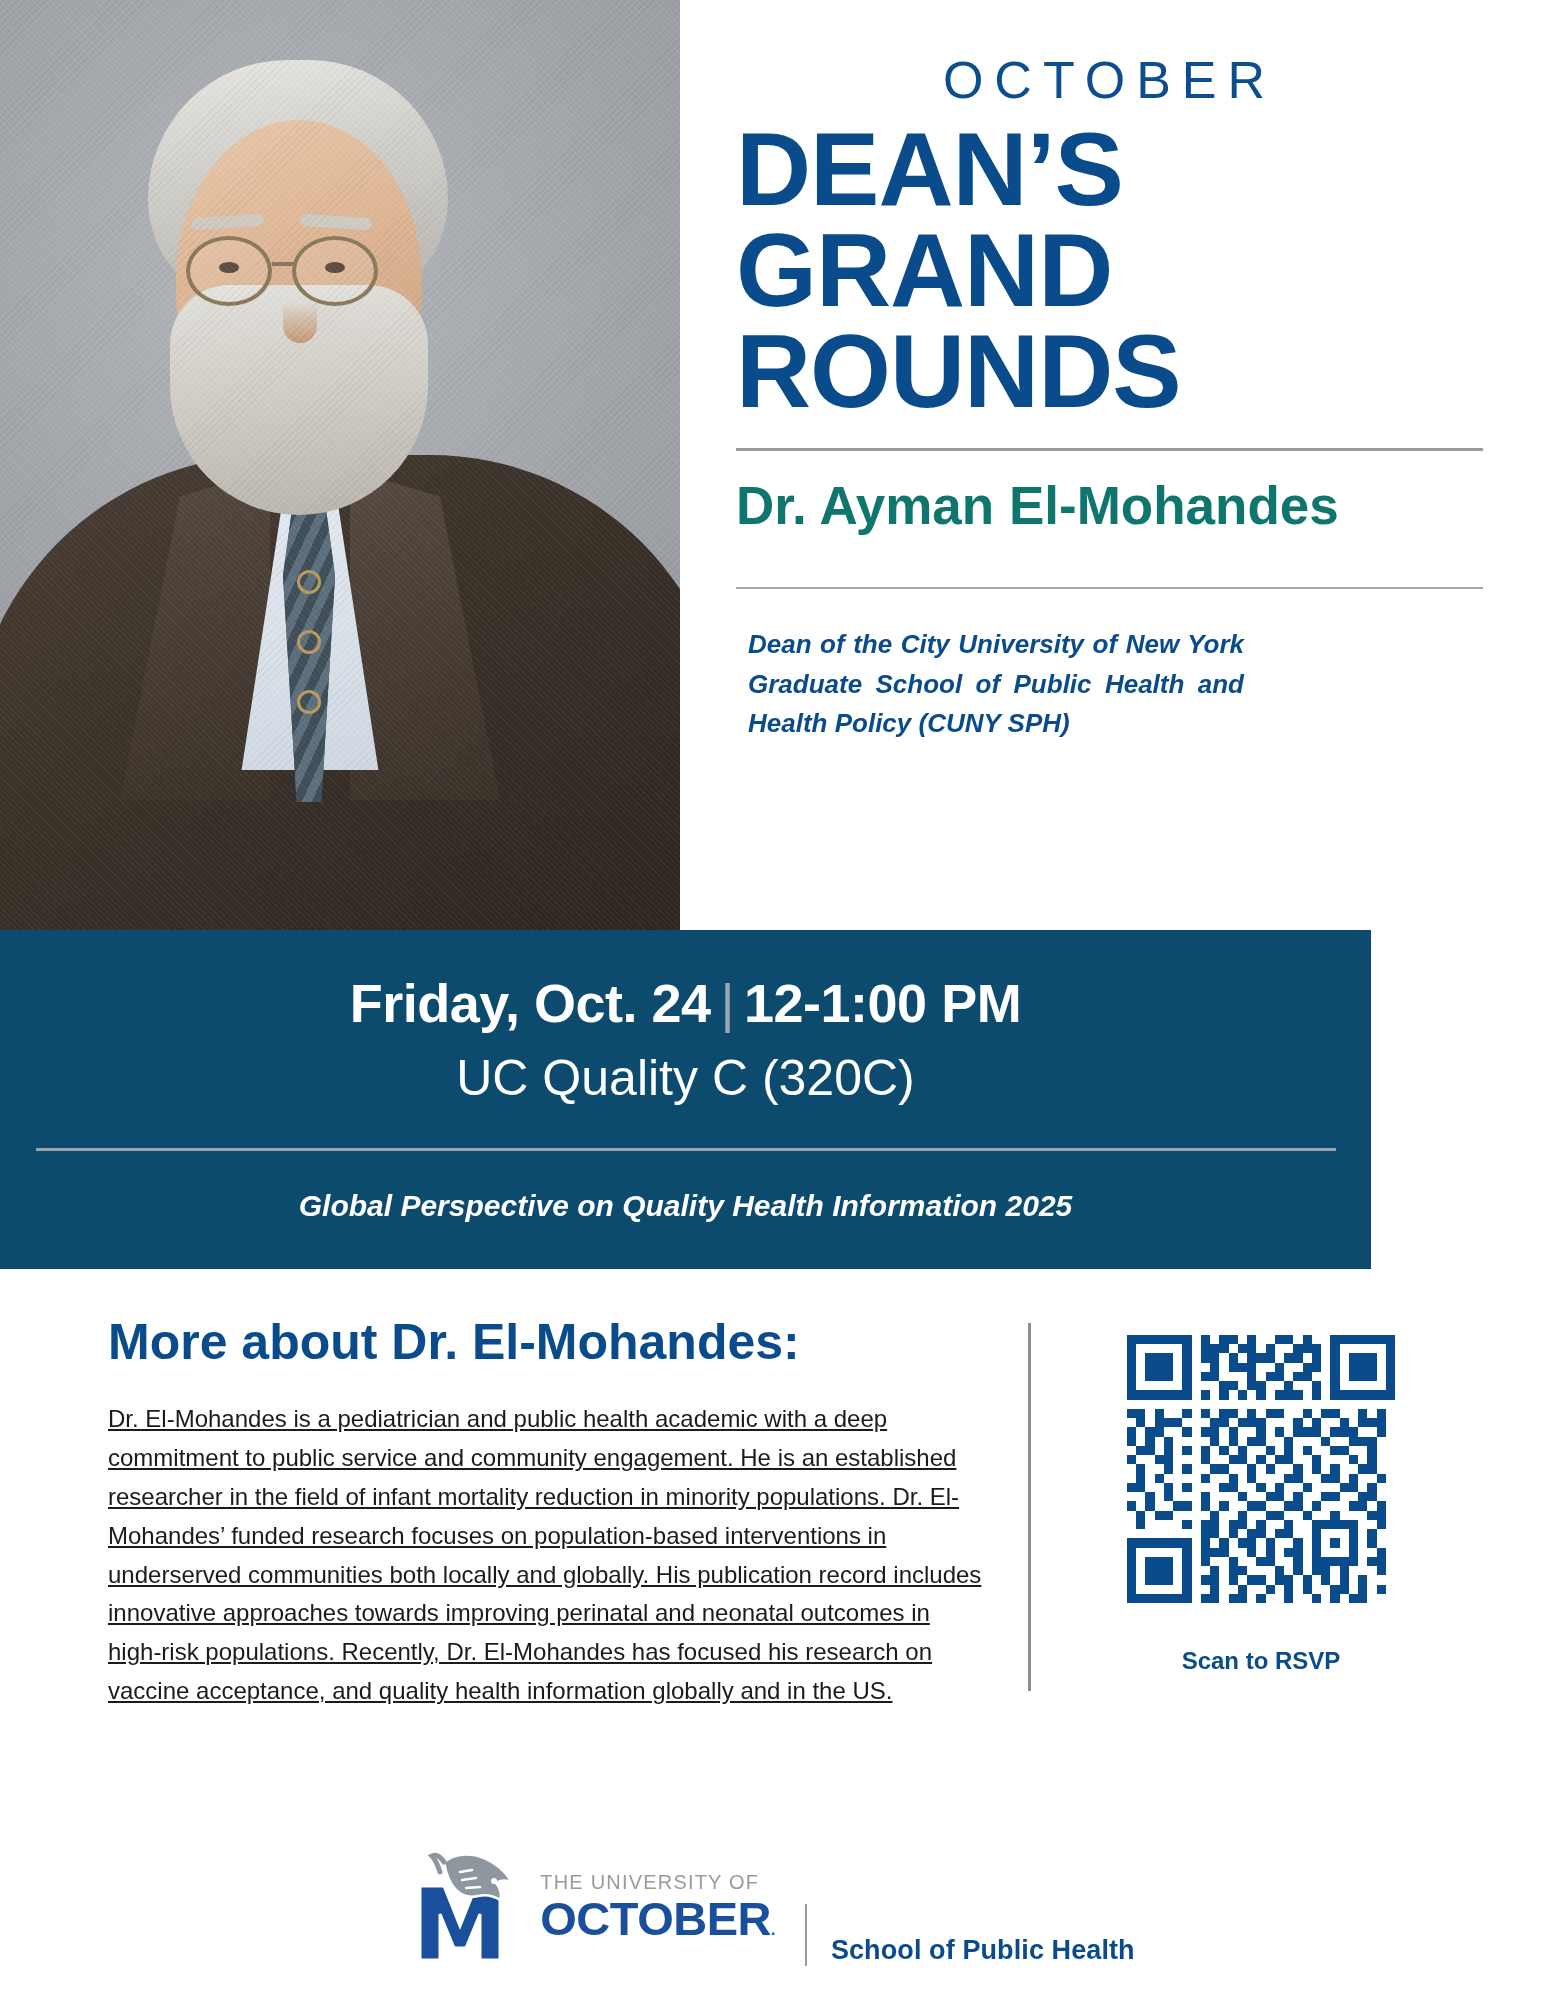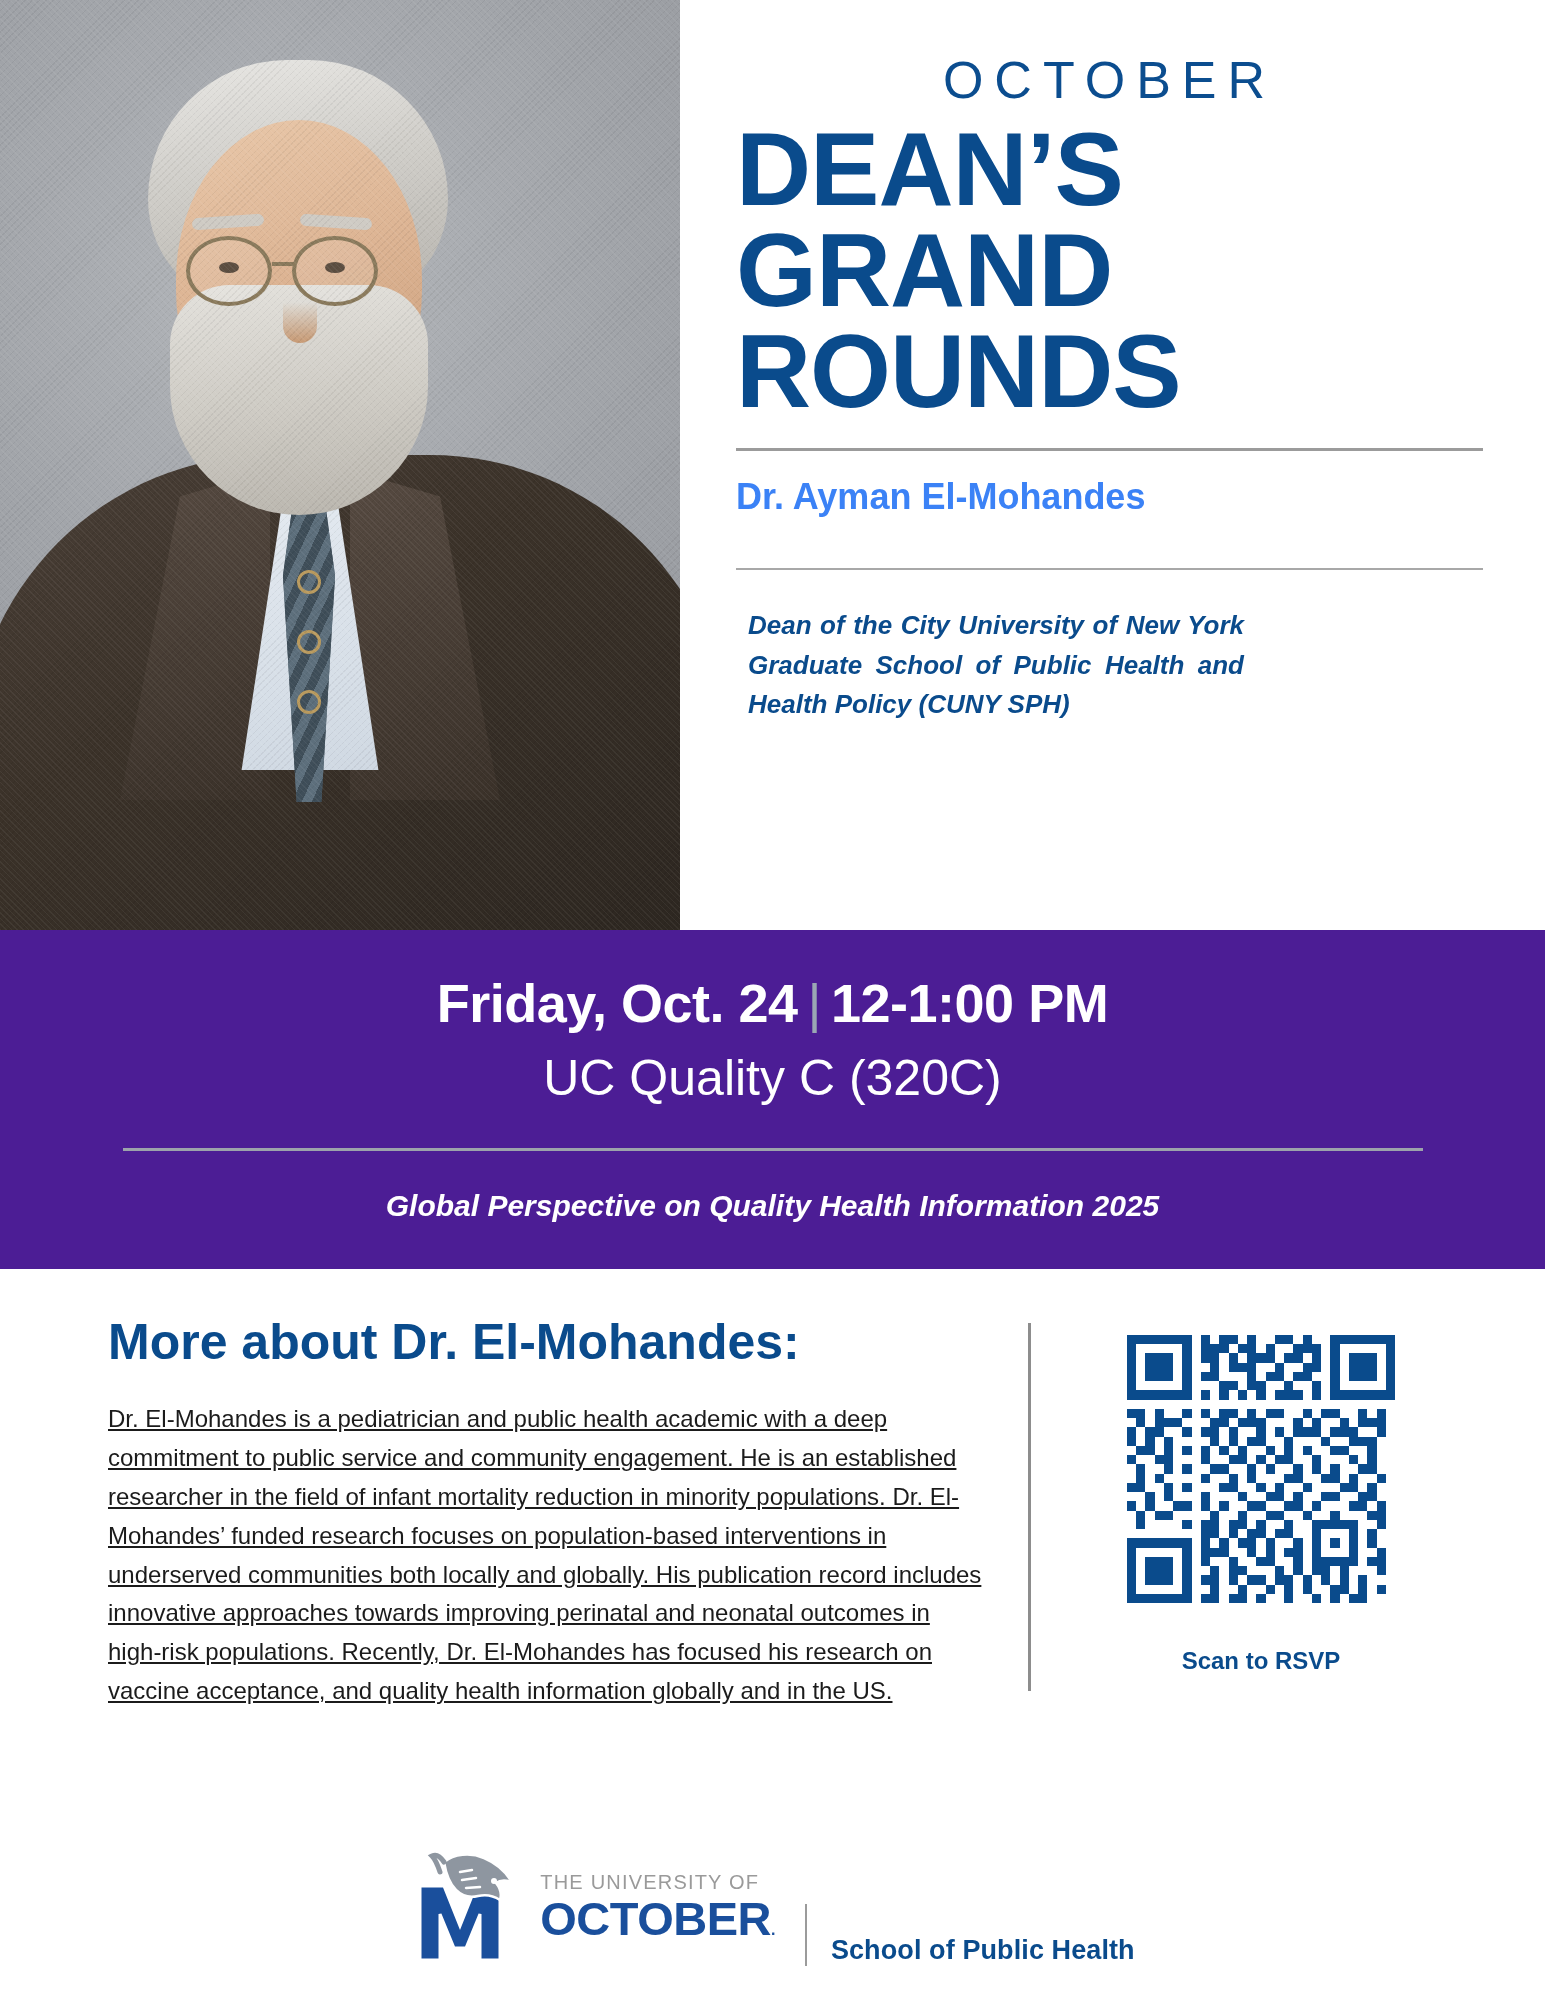--- a/index.html
+++ b/index.html
@@ -116,34 +116,34 @@
     font-size:104px; font-weight:800; color:#0a4b8c;
     line-height:0.97; letter-spacing:-1px; text-align:left;
     margin-top:6px;
   }
   .bigtitle span { display:block; white-space:nowrap; }
 
   .rule-gray { height:3px; background:#9b9b9b; margin:26px 0 0 0; }
   .rule-gray.thin { height:2px; background:#a8a8a8; }
 
   .speaker {
-    font-size:36px; font-weight:700; color:#3b82f6;
+    font-size:53px; font-weight:700; color:#0f766e;
     margin:26px 0 26px 0; line-height:1.1;
   }
 
   .affil {
     font-size:26px; font-weight:700; font-style:italic; color:#0a4b8c;
     line-height:1.52; text-align:justify; margin-top:24px;
     max-width:520px;
   }
   .affil p { margin:12px; }
 
   
   .band {
-    width:1545px; background:#4c1d95; color:#ffffff;
+    width:1371px; background:#0c4a6e; color:#ffffff;
     padding:42px 0 46px 0; text-align:center;
   }
   .band-line1 {
     font-size:54px; font-weight:700; line-height:1.15;
     letter-spacing:-0.5px;
   }
   .band-sep { color:#9aa7b4; font-weight:400; padding:0 10px; }
   .band-line2 {
     font-size:50px; font-weight:400; line-height:1.2; margin-top:14px;
   }

